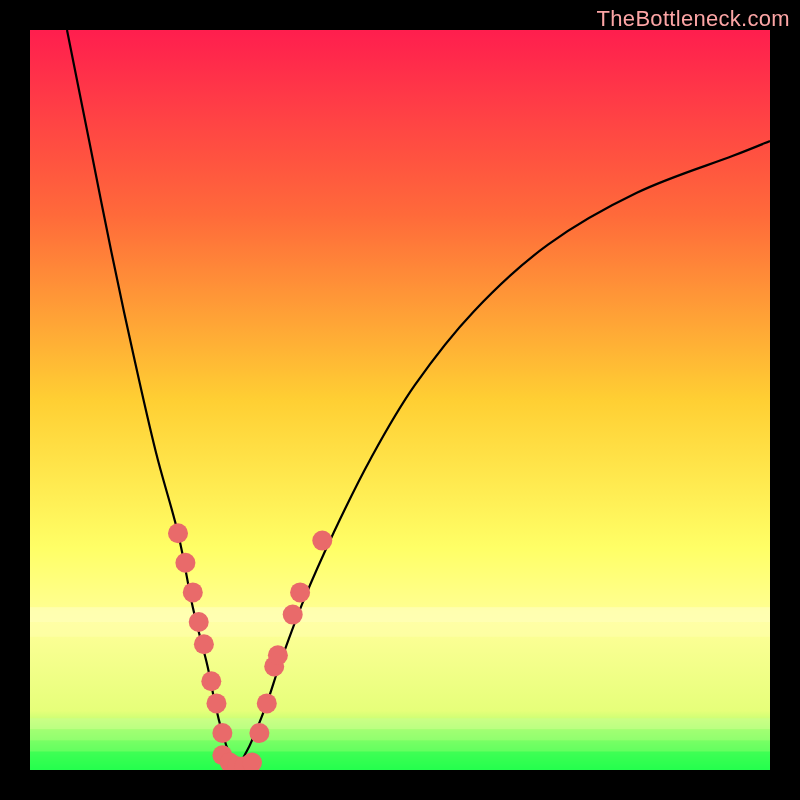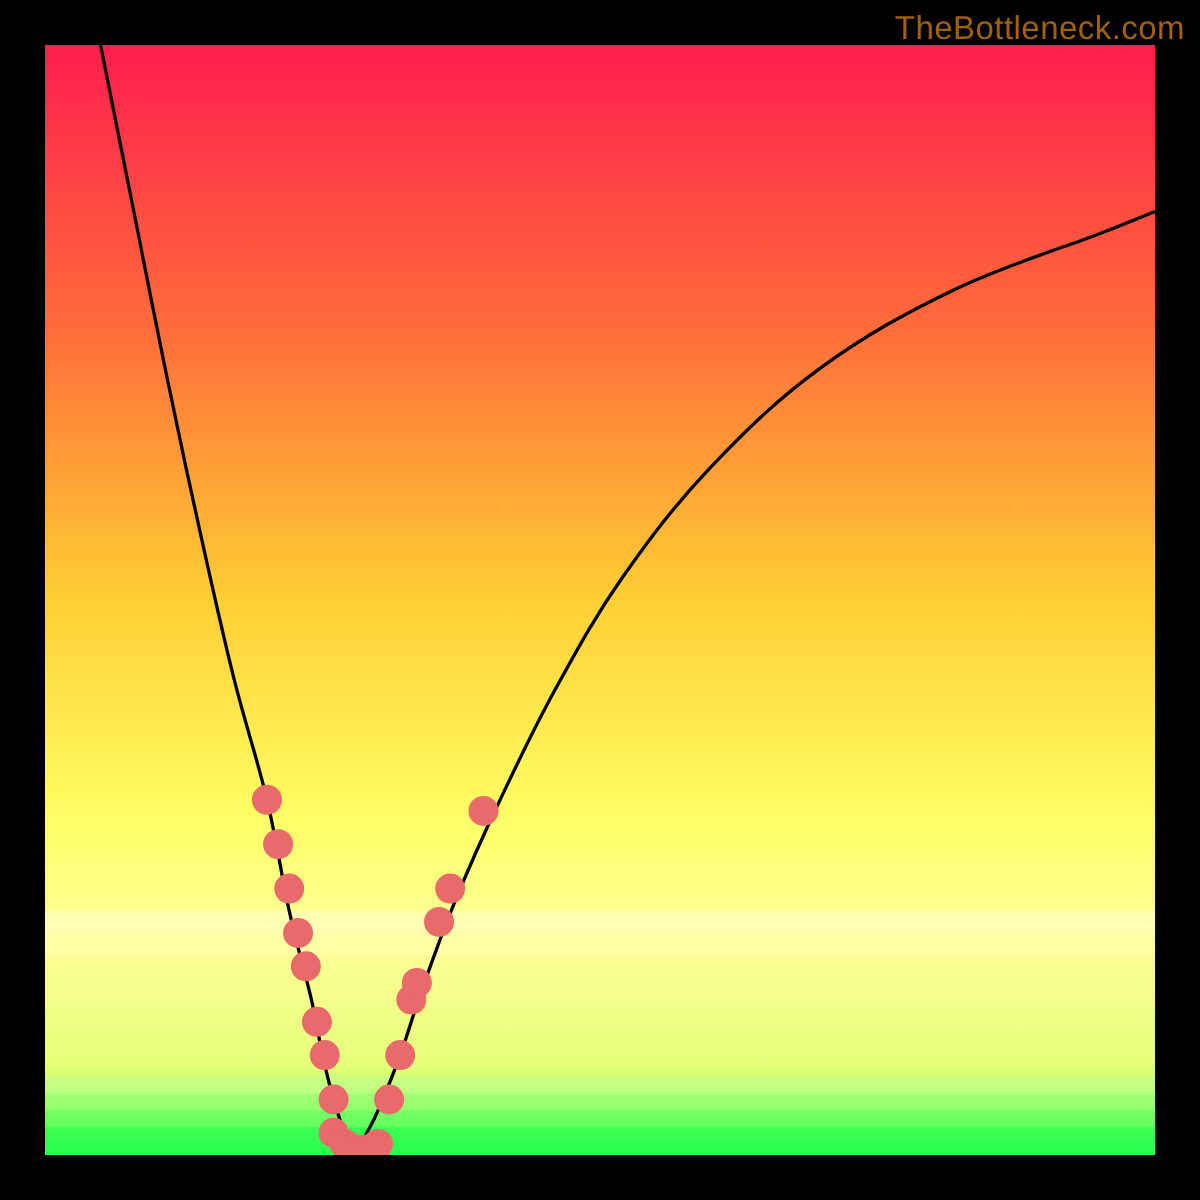--- a/index.html
+++ b/index.html
@@ -22,21 +22,21 @@
     left: 30px;
     top: 30px;
     width: 740px;
     height: 740px;
     overflow: hidden;
   }
   .watermark {
     position: absolute;
     top: 6px;
     right: 10px;
-    color: #a16207;
+    color: #fca5a5;
     font-size: 22px;
     font-weight: 500;
     letter-spacing: 0.3px;
     z-index: 10;
   }
   svg {
     display: block;
   }
 </style>
 </head>

